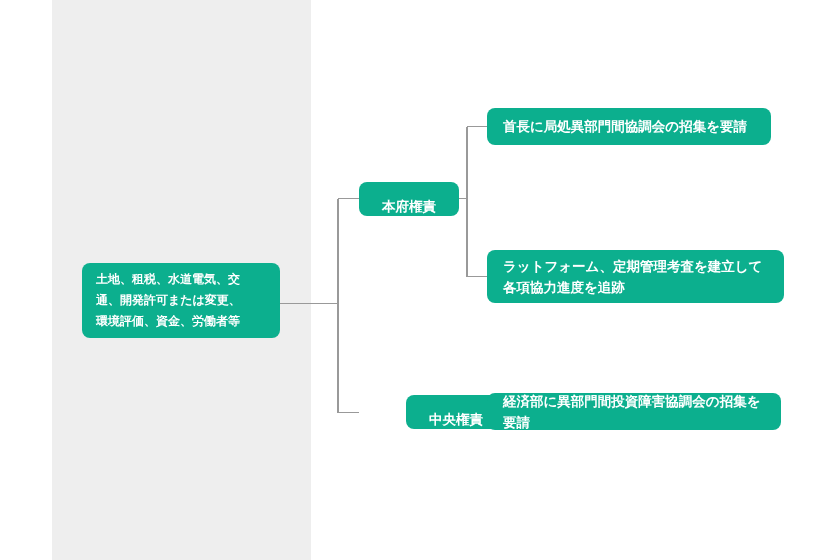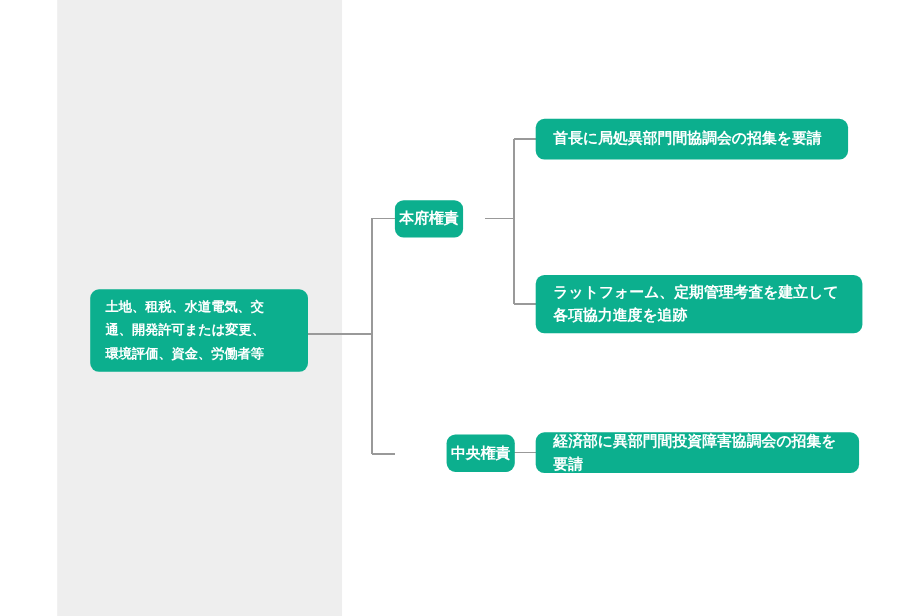--- a/index.html
+++ b/index.html
@@ -75,26 +75,27 @@
     top: 263px;
     width: 198px;
     height: 75px;
     padding: 0 14px;
     font-size: 12px;
     line-height: 21px;
   }
   
   .node-branch {
     left: 359px;
-    width: 62px;
+    width: 100px;
     height: 34px;
     padding: 0 0;
     font-size: 13.5px;
     justify-content: center;
     text-align: center;
+    align-items: flex-end;
   }
   .node-branch-1 { top: 182px; }
   .node-branch-2 { top: 395px; margin-left: 47px; }
 
   
   .node-leaf {
     padding: 0 16px;
     font-size: 13.5px;
     line-height: 21px;
   }

